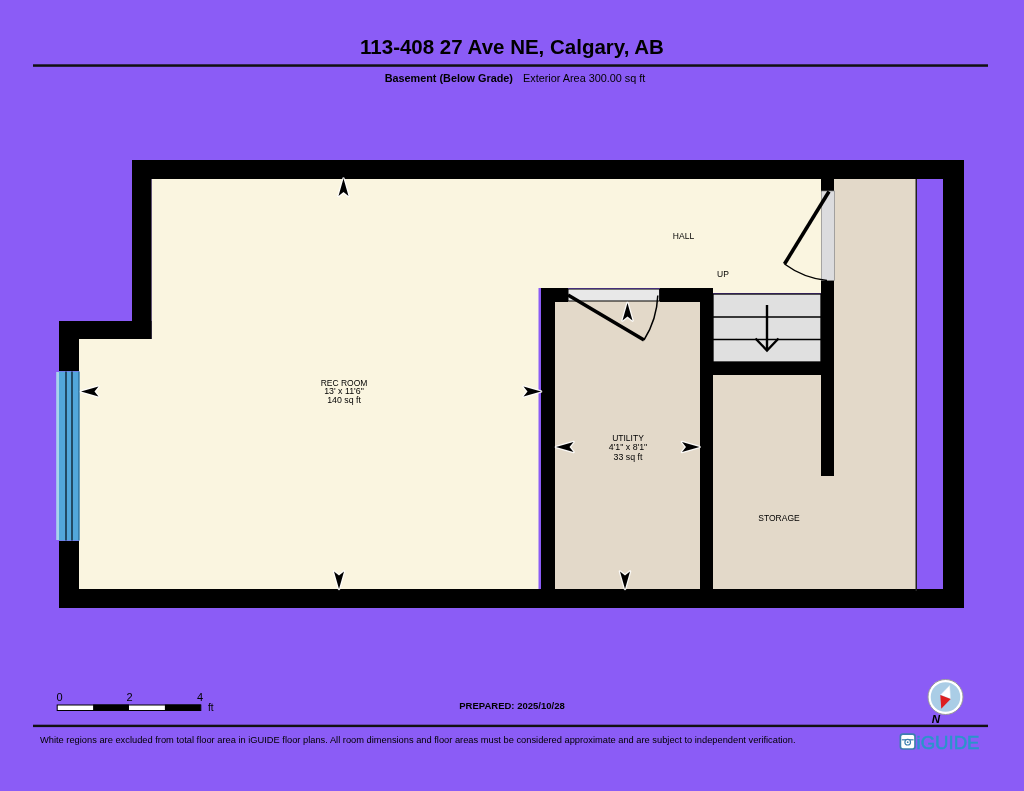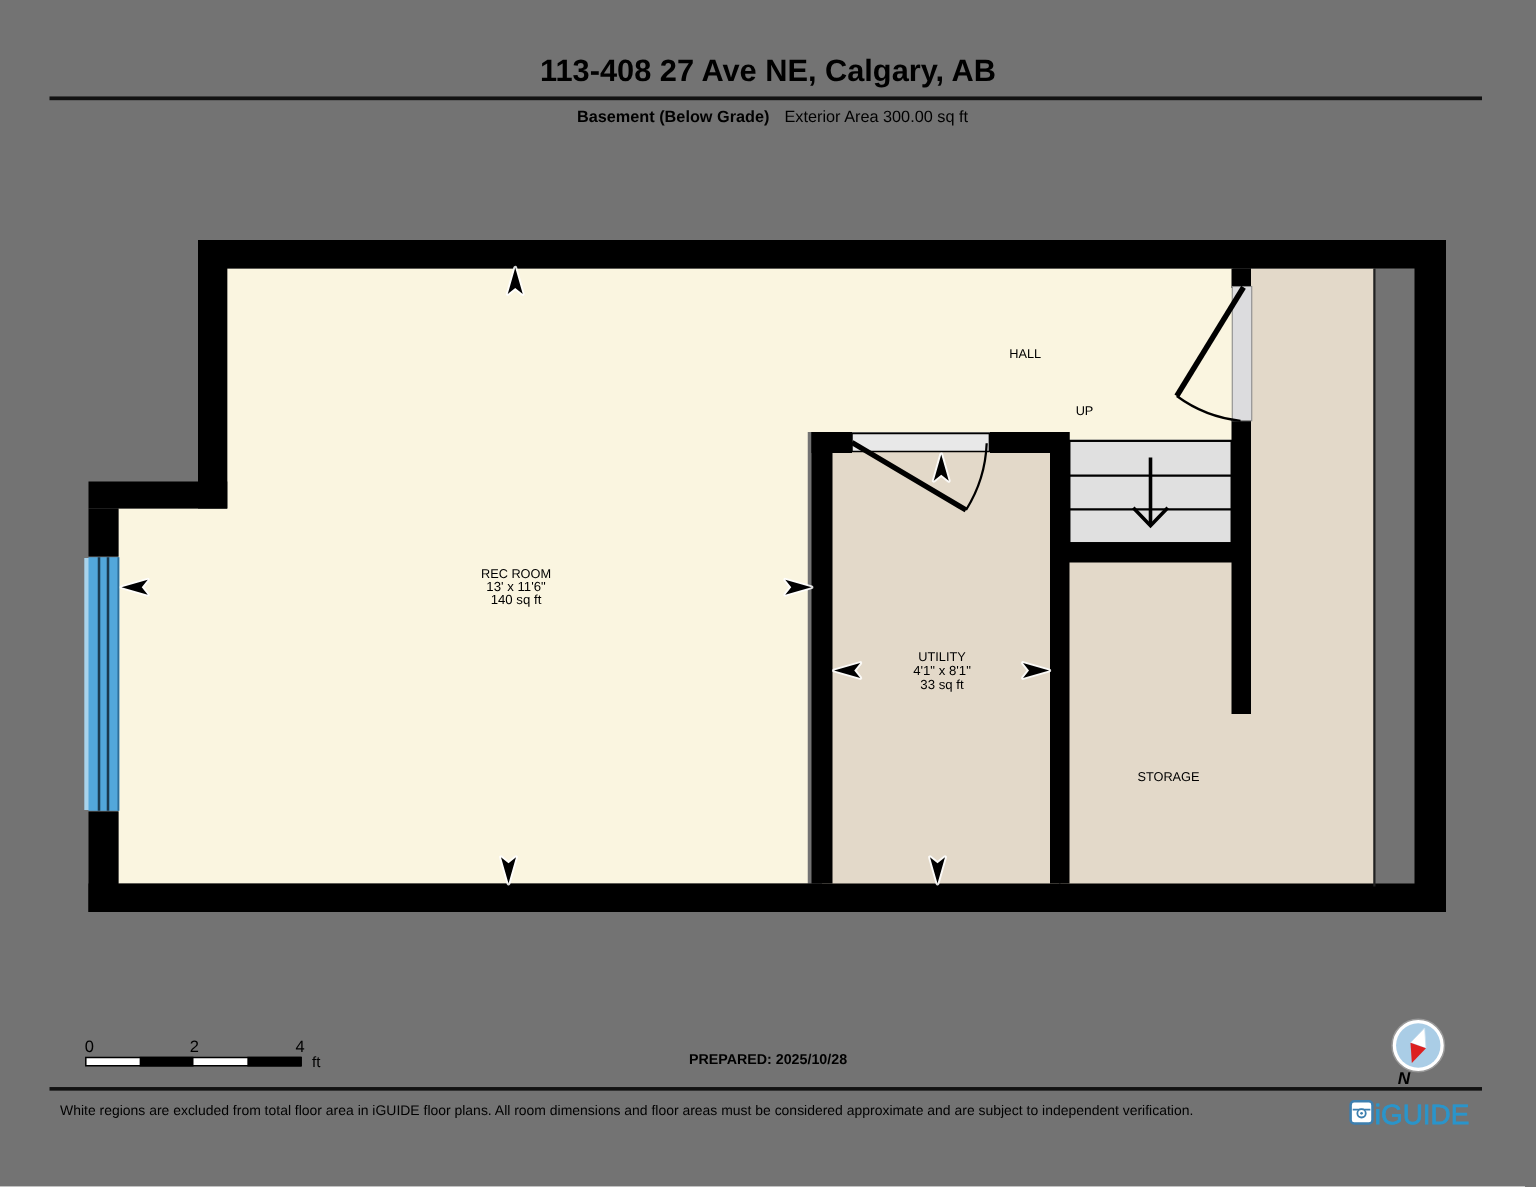--- a/index.html
+++ b/index.html
@@ -1,16 +1,16 @@
 <!DOCTYPE html>
 <html><head>
 <meta charset="utf-8">
 <style>
   html,body{margin:0;padding:0;background:#ffffff;}
-  .page{position:relative;width:1024px;height:791px;background:#737373;overflow:hidden;}
+  .page{position:relative;width:1024px;height:791px;background:#8b5cf6;overflow:hidden;}
   svg{position:absolute;left:0;top:0;}
   text{font-family:"Liberation Sans",sans-serif;}
 </style>
 </head>
 <body>
 <div class="page">
 <svg width="1024" height="791" viewBox="0 0 1024 791">
 
 <g>
         <text x="512" y="54.2" font-size="20.5" font-weight="bold" text-anchor="middle">113-408 27 Ave NE, Calgary, AB</text>

